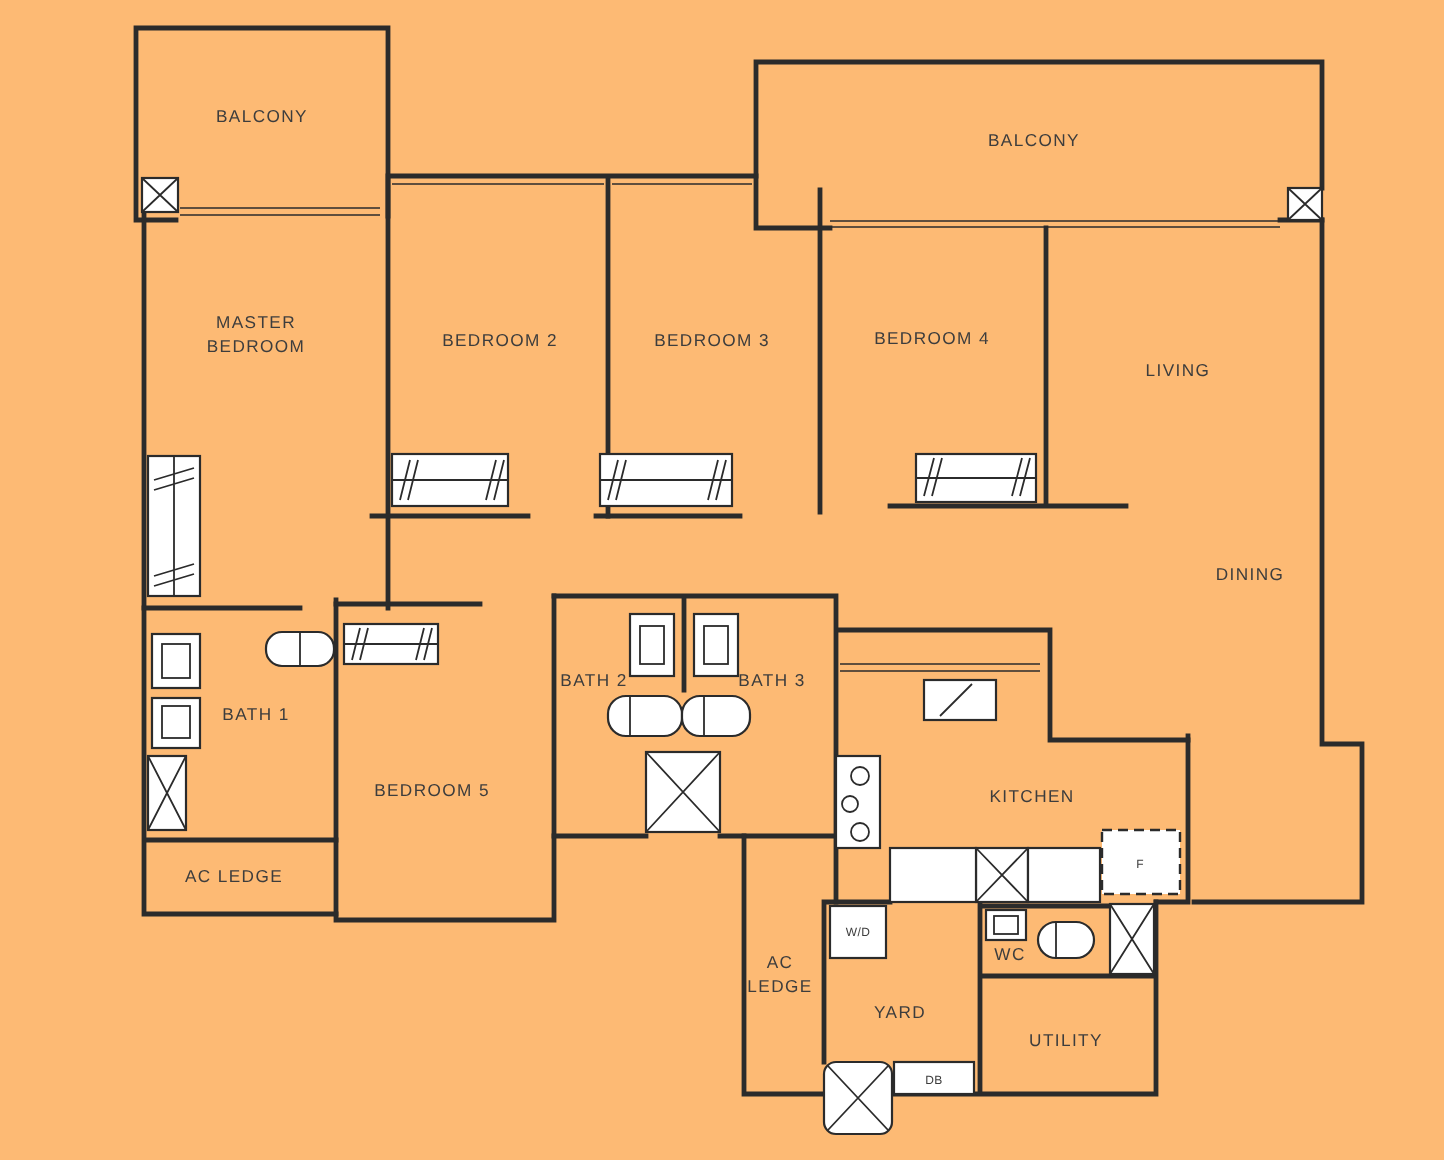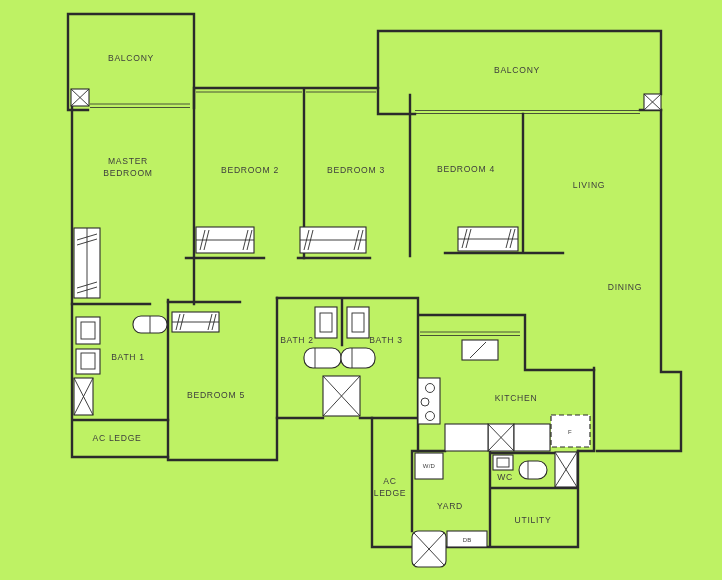--- a/index.html
+++ b/index.html
@@ -1,16 +1,16 @@
 <!DOCTYPE html>
 <html><head>
 <meta charset="utf-8">
 <style>
   html,body{margin:0;padding:0;background:#ffffff;}
-  .stage{width:722px;height:580px;position:relative;background:#bef264;overflow:hidden;}
+  .stage{width:722px;height:580px;position:relative;background:#fdba74;overflow:hidden;}
   svg{display:block;}
   .w  {fill:none;stroke:#2b2b2b;stroke-width:2.4;stroke-linecap:square;}
   .thin{fill:none;stroke:#2b2b2b;stroke-width:0.8;}
   .f  {fill:#ffffff;stroke:#2b2b2b;stroke-width:1.1;}
   .fx {fill:none;stroke:#2b2b2b;stroke-width:0.9;}
   .dash{fill:#ffffff;stroke:#2b2b2b;stroke-width:1.2;stroke-dasharray:5 3;}
   text{font-family:"Liberation Sans", sans-serif;font-size:8.6px;letter-spacing:0.7px;
        fill:#3d3d3d;text-anchor:middle;}
   text.sm{font-size:6px;letter-spacing:0.2px;}
 </style>

